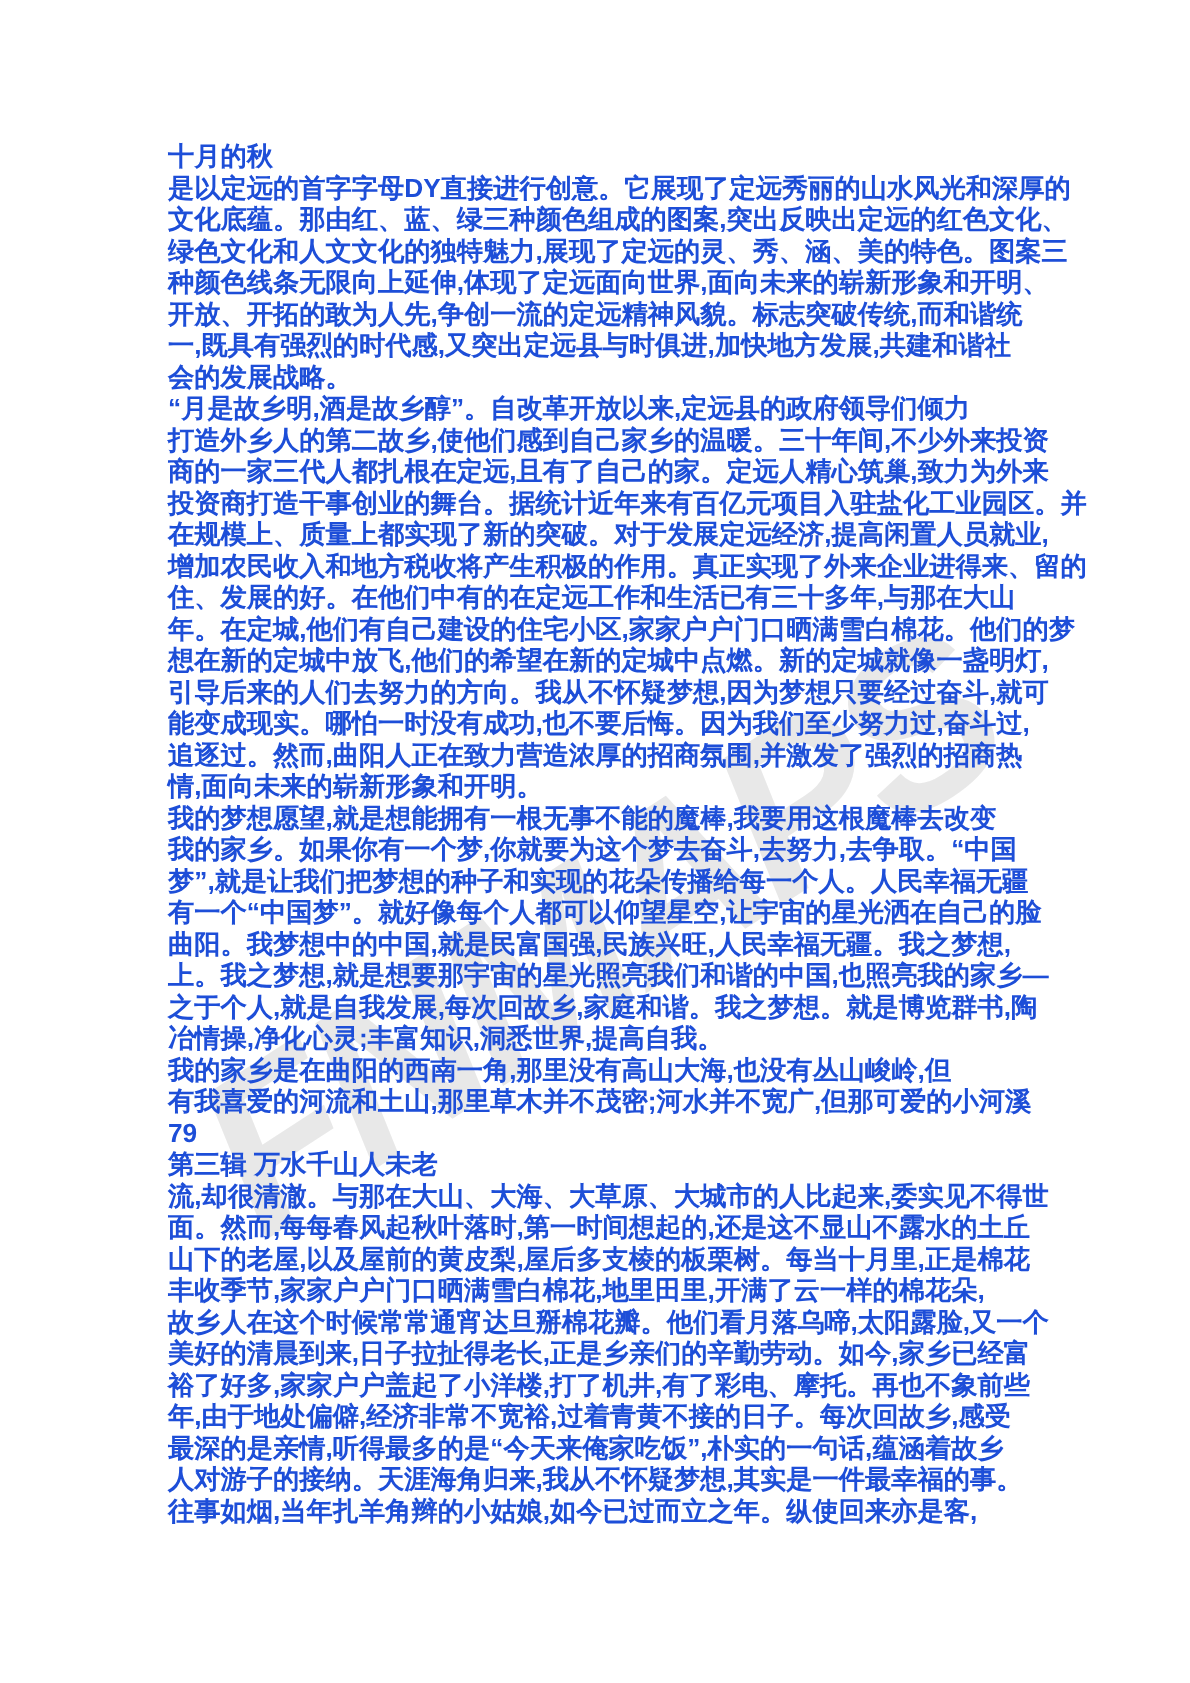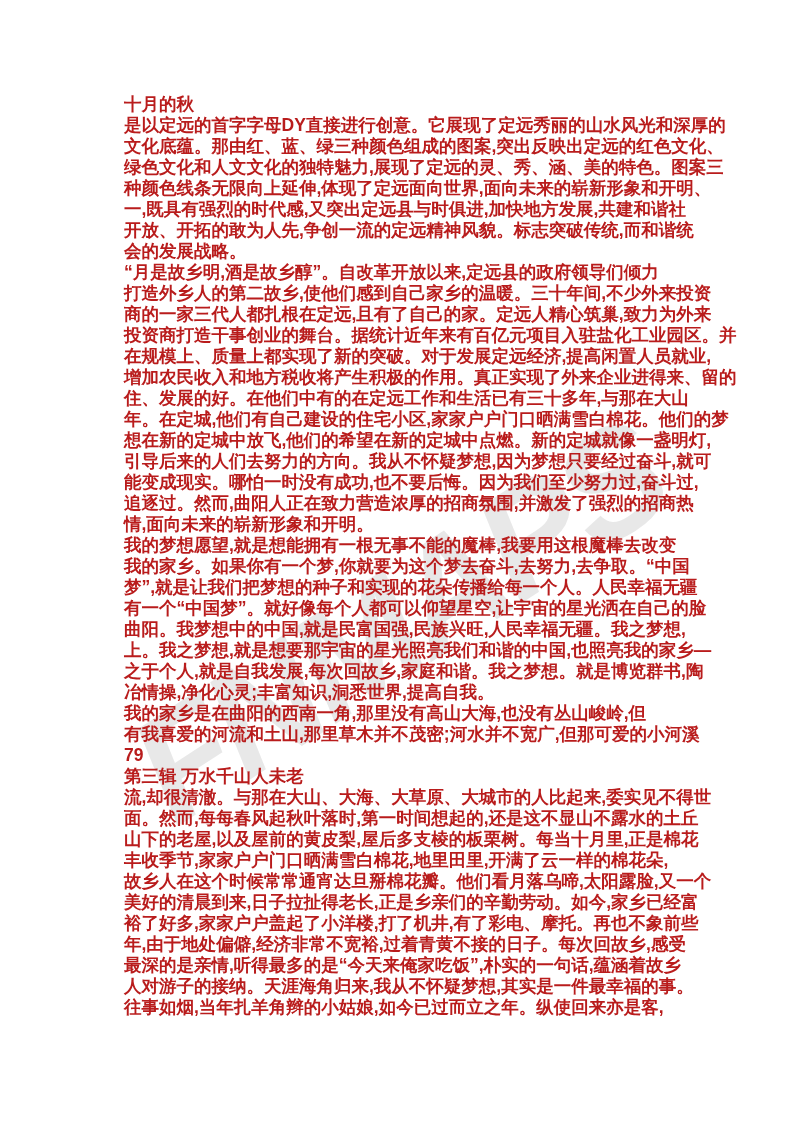--- a/index.html
+++ b/index.html
@@ -24,24 +24,24 @@
     font-style:italic;
     letter-spacing:-6px;
     color:#d6d6d6;
     opacity:0.55;
     white-space:nowrap;
     z-index:0;
     user-select:none;
   }
   .textblock{
     position:absolute;
-    left:124px;top:94px;
+    left:112px;top:94px;
     width:578px;
     z-index:1;
-    color:#b91c1c;
+    color:#1d4ed8;
     font-size:17.5px;
     font-weight:600;
     line-height:21px;
   }
   .line{
     height:21px;
     white-space:nowrap;
   }
 </style>
 </head>
@@ -50,22 +50,22 @@
 <div class="page">
 
   <div class="watermark">FNMAPS</div>
 
   <div class="textblock">
     <div class="line">十月的秋</div>
     <div class="line">是以定远的首字字母DY直接进行创意。它展现了定远秀丽的山水风光和深厚的</div>
     <div class="line">文化底蕴。那由红、蓝、绿三种颜色组成的图案,突出反映出定远的红色文化、</div>
     <div class="line">绿色文化和人文文化的独特魅力,展现了定远的灵、秀、涵、美的特色。图案三</div>
     <div class="line">种颜色线条无限向上延伸,体现了定远面向世界,面向未来的崭新形象和开明、</div>
+    <div class="line">开放、开拓的敢为人先,争创一流的定远精神风貌。标志突破传统,而和谐统</div>
     <div class="line">一,既具有强烈的时代感,又突出定远县与时俱进,加快地方发展,共建和谐社</div>
-    <div class="line">开放、开拓的敢为人先,争创一流的定远精神风貌。标志突破传统,而和谐统</div>
     <div class="line">会的发展战略。</div>
     <div class="line">“月是故乡明,酒是故乡醇”。自改革开放以来,定远县的政府领导们倾力</div>
     <div class="line">打造外乡人的第二故乡,使他们感到自己家乡的温暖。三十年间,不少外来投资</div>
     <div class="line">商的一家三代人都扎根在定远,且有了自己的家。定远人精心筑巢,致力为外来</div>
     <div class="line">投资商打造干事创业的舞台。据统计近年来有百亿元项目入驻盐化工业园区。并</div>
     <div class="line">在规模上、质量上都实现了新的突破。对于发展定远经济,提高闲置人员就业,</div>
     <div class="line">增加农民收入和地方税收将产生积极的作用。真正实现了外来企业进得来、留的</div>
     <div class="line">住、发展的好。在他们中有的在定远工作和生活已有三十多年,与那在大山</div>
     <div class="line">年。在定城,他们有自己建设的住宅小区,家家户户门口晒满雪白棉花。他们的梦</div>
     <div class="line">想在新的定城中放飞,他们的希望在新的定城中点燃。新的定城就像一盏明灯,</div>

